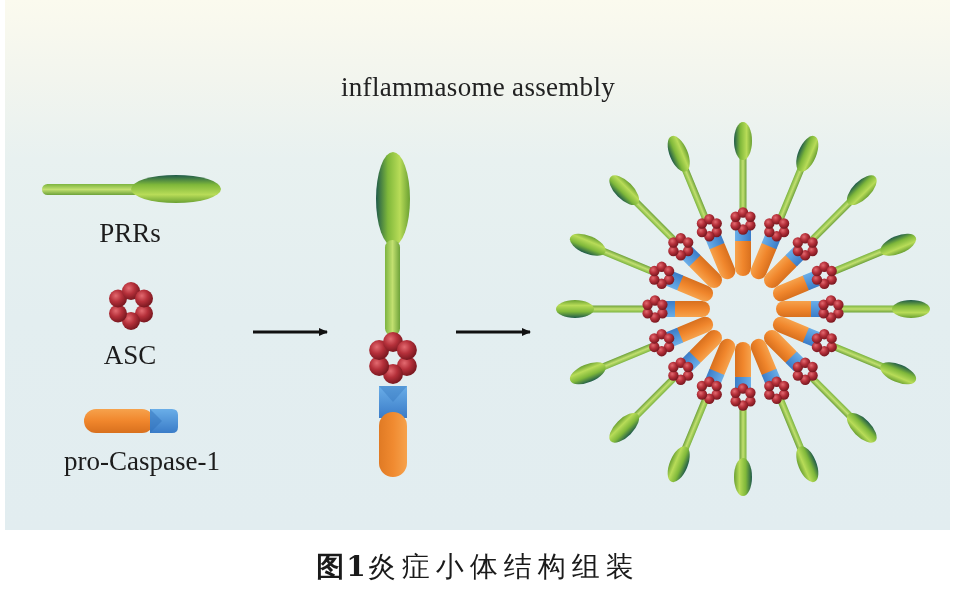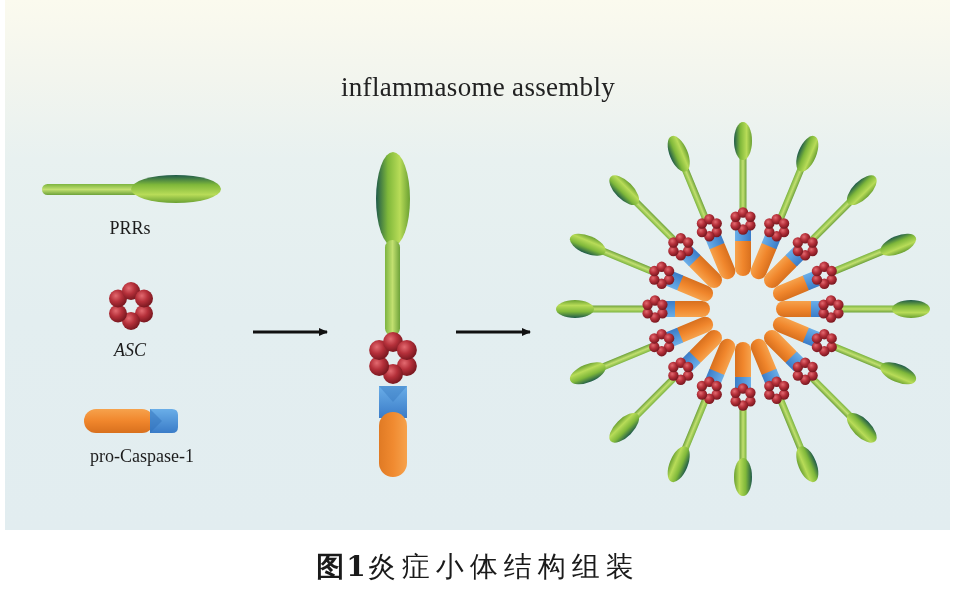--- a/index.html
+++ b/index.html
@@ -8,21 +8,21 @@
     position: absolute; left: 5px; top: 0; width: 945px; height: 530px;
     background: linear-gradient(180deg, #fbfaee 0%, #f2f5ee 15%, #e8f1f0 30%, #e3eef0 60%, #e2edf0 100%);
   }
   .title {
     position: absolute; top: 72px; left: 0; width: 956px; text-align: center;
     font-family: "Liberation Serif", "DejaVu Serif", serif; font-size: 27px; color: #222;
     letter-spacing: 0.3px;
   }
   .label {
     position: absolute; font-family: "Liberation Serif", "DejaVu Serif", serif;
-    font-size: 18px; color: #1c1c1c; text-align: center;
+    font-size: 27px; color: #1c1c1c; text-align: center;
   }
   .caption {
     position: absolute; top: 548px; left: 0; width: 956px; text-align: center;
     font-family: "DejaVu Serif", "Liberation Serif", serif; font-size: 28px; color: #1a1a1a;
     letter-spacing: 6px;
   }
   .caption .fig { font-weight: bold; letter-spacing: 2px; }
   svg.art { position: absolute; left: 0; top: 0; }
 </style>
 </head>
@@ -342,18 +342,18 @@
         <circle cx="824.3013988609932" cy="283.8238579518721" r="5.2" fill="url(#gBead)"></circle>
         <circle cx="816.9401829288255" cy="279.5738579518721" r="5.2" fill="url(#gBead)"></circle>
         <circle cx="816.9401829288255" cy="271.0738579518721" r="5.2" fill="url(#gBead)"></circle>
         <circle cx="824.3013988609932" cy="266.8238579518721" r="5.2" fill="url(#gBead)"></circle>
         <circle cx="831.662614793161" cy="271.0738579518721" r="5.2" fill="url(#gBead)"></circle>
       </g>
     </g>
 </svg>
 
 <div class="label" style="left:60px; top:218px; width:140px;">PRRs</div>
-<div class="label" style="left:60px; top:340px; width:140px;font-style:italic;">ASC</div>
+<div class="label" style="left:60px; top:340px; width:140px;">ASC</div>
 <div class="label" style="left:32px; top:446px; width:220px;">pro-Caspase-1</div>
 
 <div class="caption">
   <span class="fig">图1</span><span>炎症小体结构组装</span>
 </div>
 
 </body></html>

